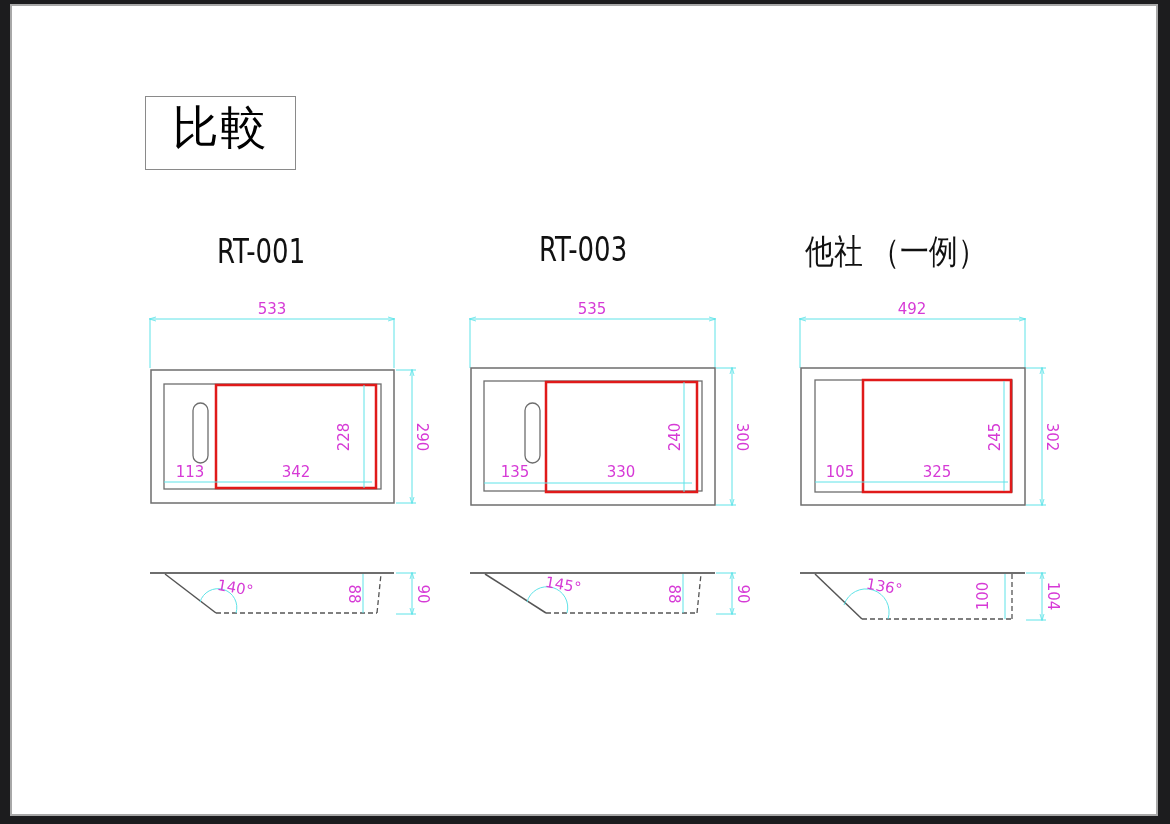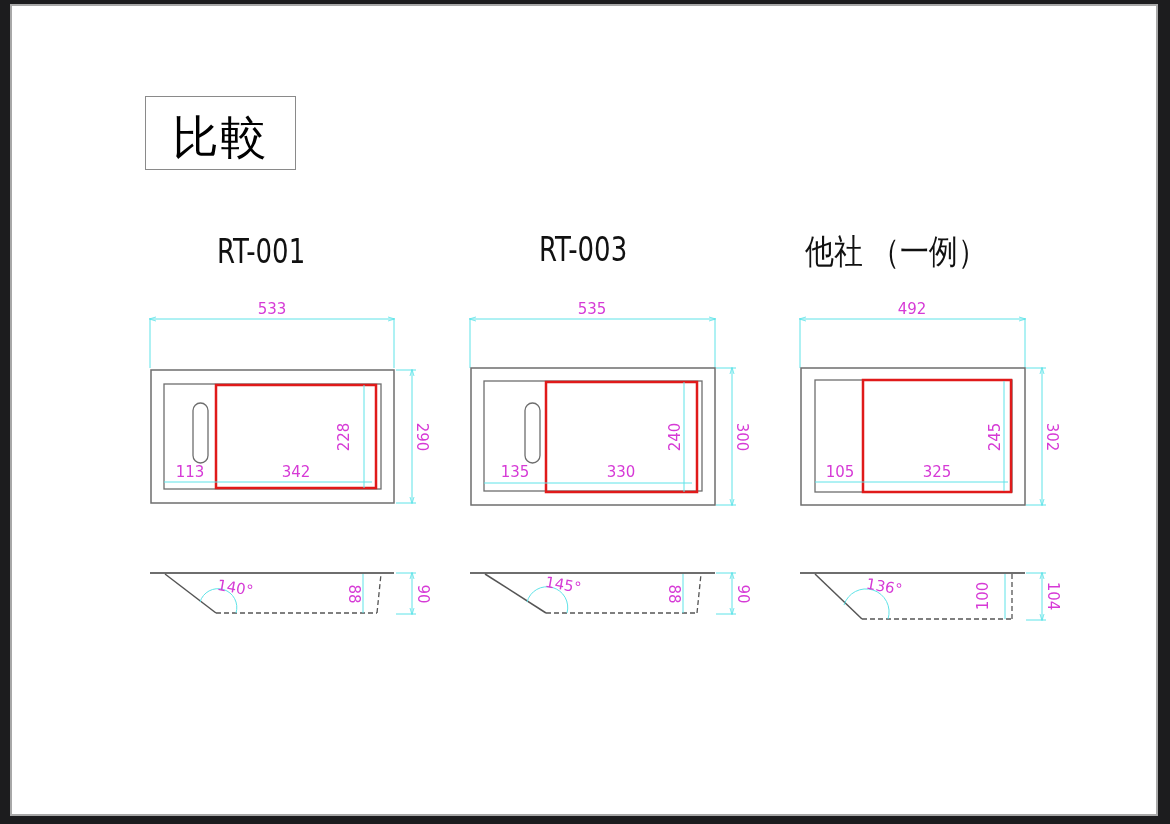--- a/index.html
+++ b/index.html
@@ -17,21 +17,21 @@
     background: #ffffff;
     border: 2px solid #a8a8a8;
     box-sizing: border-box;
   }
   .title-box {
     position: absolute;
     left: 145px; top: 96px;
     width: 151px; height: 74px;
     border: 1.5px solid #8a8a8a;
     box-sizing: border-box;
-    display: flex; align-items: flex-end; justify-content: center;
+    display: flex; align-items: flex-start; justify-content: center;
     font-size: 46px; color: #000;
     font-family: "DejaVu Sans", sans-serif;
     letter-spacing: 2px;
   }
   .model-title {
     position: absolute;
     font-size: 34px;
     color: #111;
     font-family: "DejaVu Sans Condensed", "DejaVu Sans", sans-serif;
     transform: scaleX(0.85);

